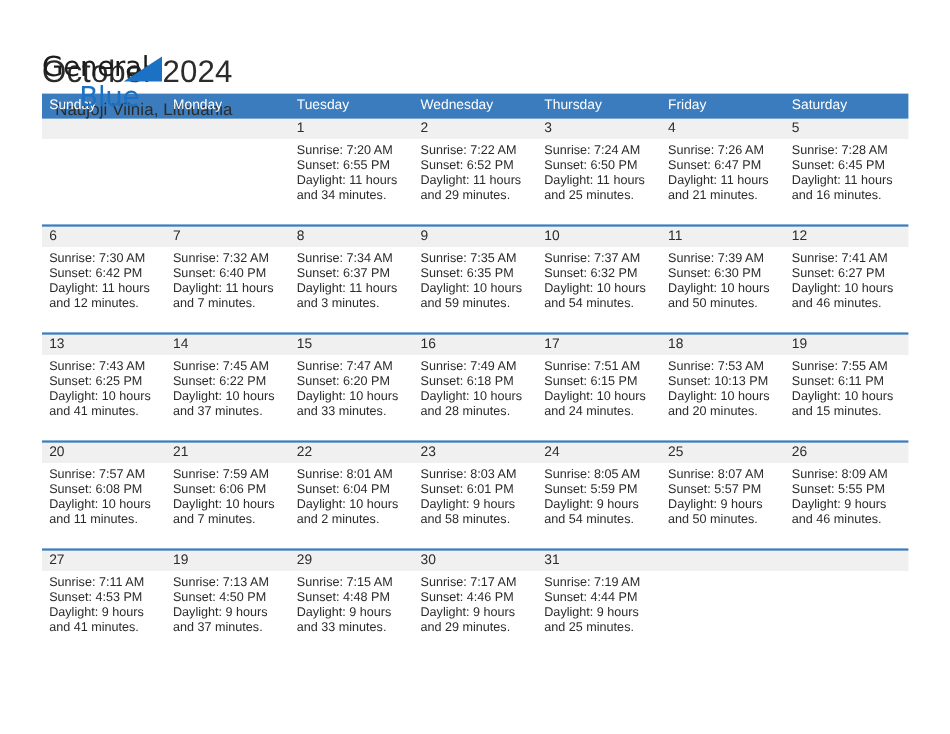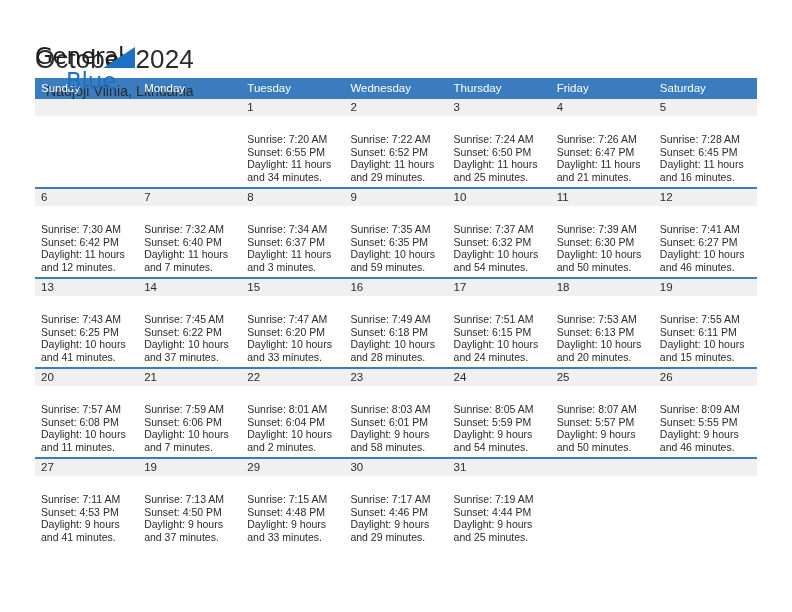--- a/index.html
+++ b/index.html
@@ -131,21 +131,21 @@
     box-sizing: border-box;
   }
 
   .body-band {
     display: flex;
     height: 71px;
     background: #ffffff;
   }
   .body-cell {
     flex: 1 1 0;
-    padding: 17px 6px 0 6px;
+    padding: 3px 6px 0 6px;
     box-sizing: border-box;
     font-size: 10.5px;
     line-height: 12.6px;
     color: #2b2b2b;
   }
   .body-cell div {
     white-space: nowrap;
   }
   .empty {
     visibility: hidden;
@@ -318,21 +318,21 @@
               <div>and 28 minutes.</div>
             </div>
             <div class="body-cell">
               <div>Sunrise: 7:51 AM</div>
               <div>Sunset: 6:15 PM</div>
               <div>Daylight: 10 hours</div>
               <div>and 24 minutes.</div>
             </div>
             <div class="body-cell">
               <div>Sunrise: 7:53 AM</div>
-              <div>Sunset: 6:13 PM</div>
+              <div>Sunset: 10:13 PM</div>
               <div>Daylight: 10 hours</div>
               <div>and 20 minutes.</div>
             </div>
             <div class="body-cell">
               <div>Sunrise: 7:55 AM</div>
               <div>Sunset: 6:11 PM</div>
               <div>Daylight: 10 hours</div>
               <div>and 15 minutes.</div>
             </div>
           </div>

